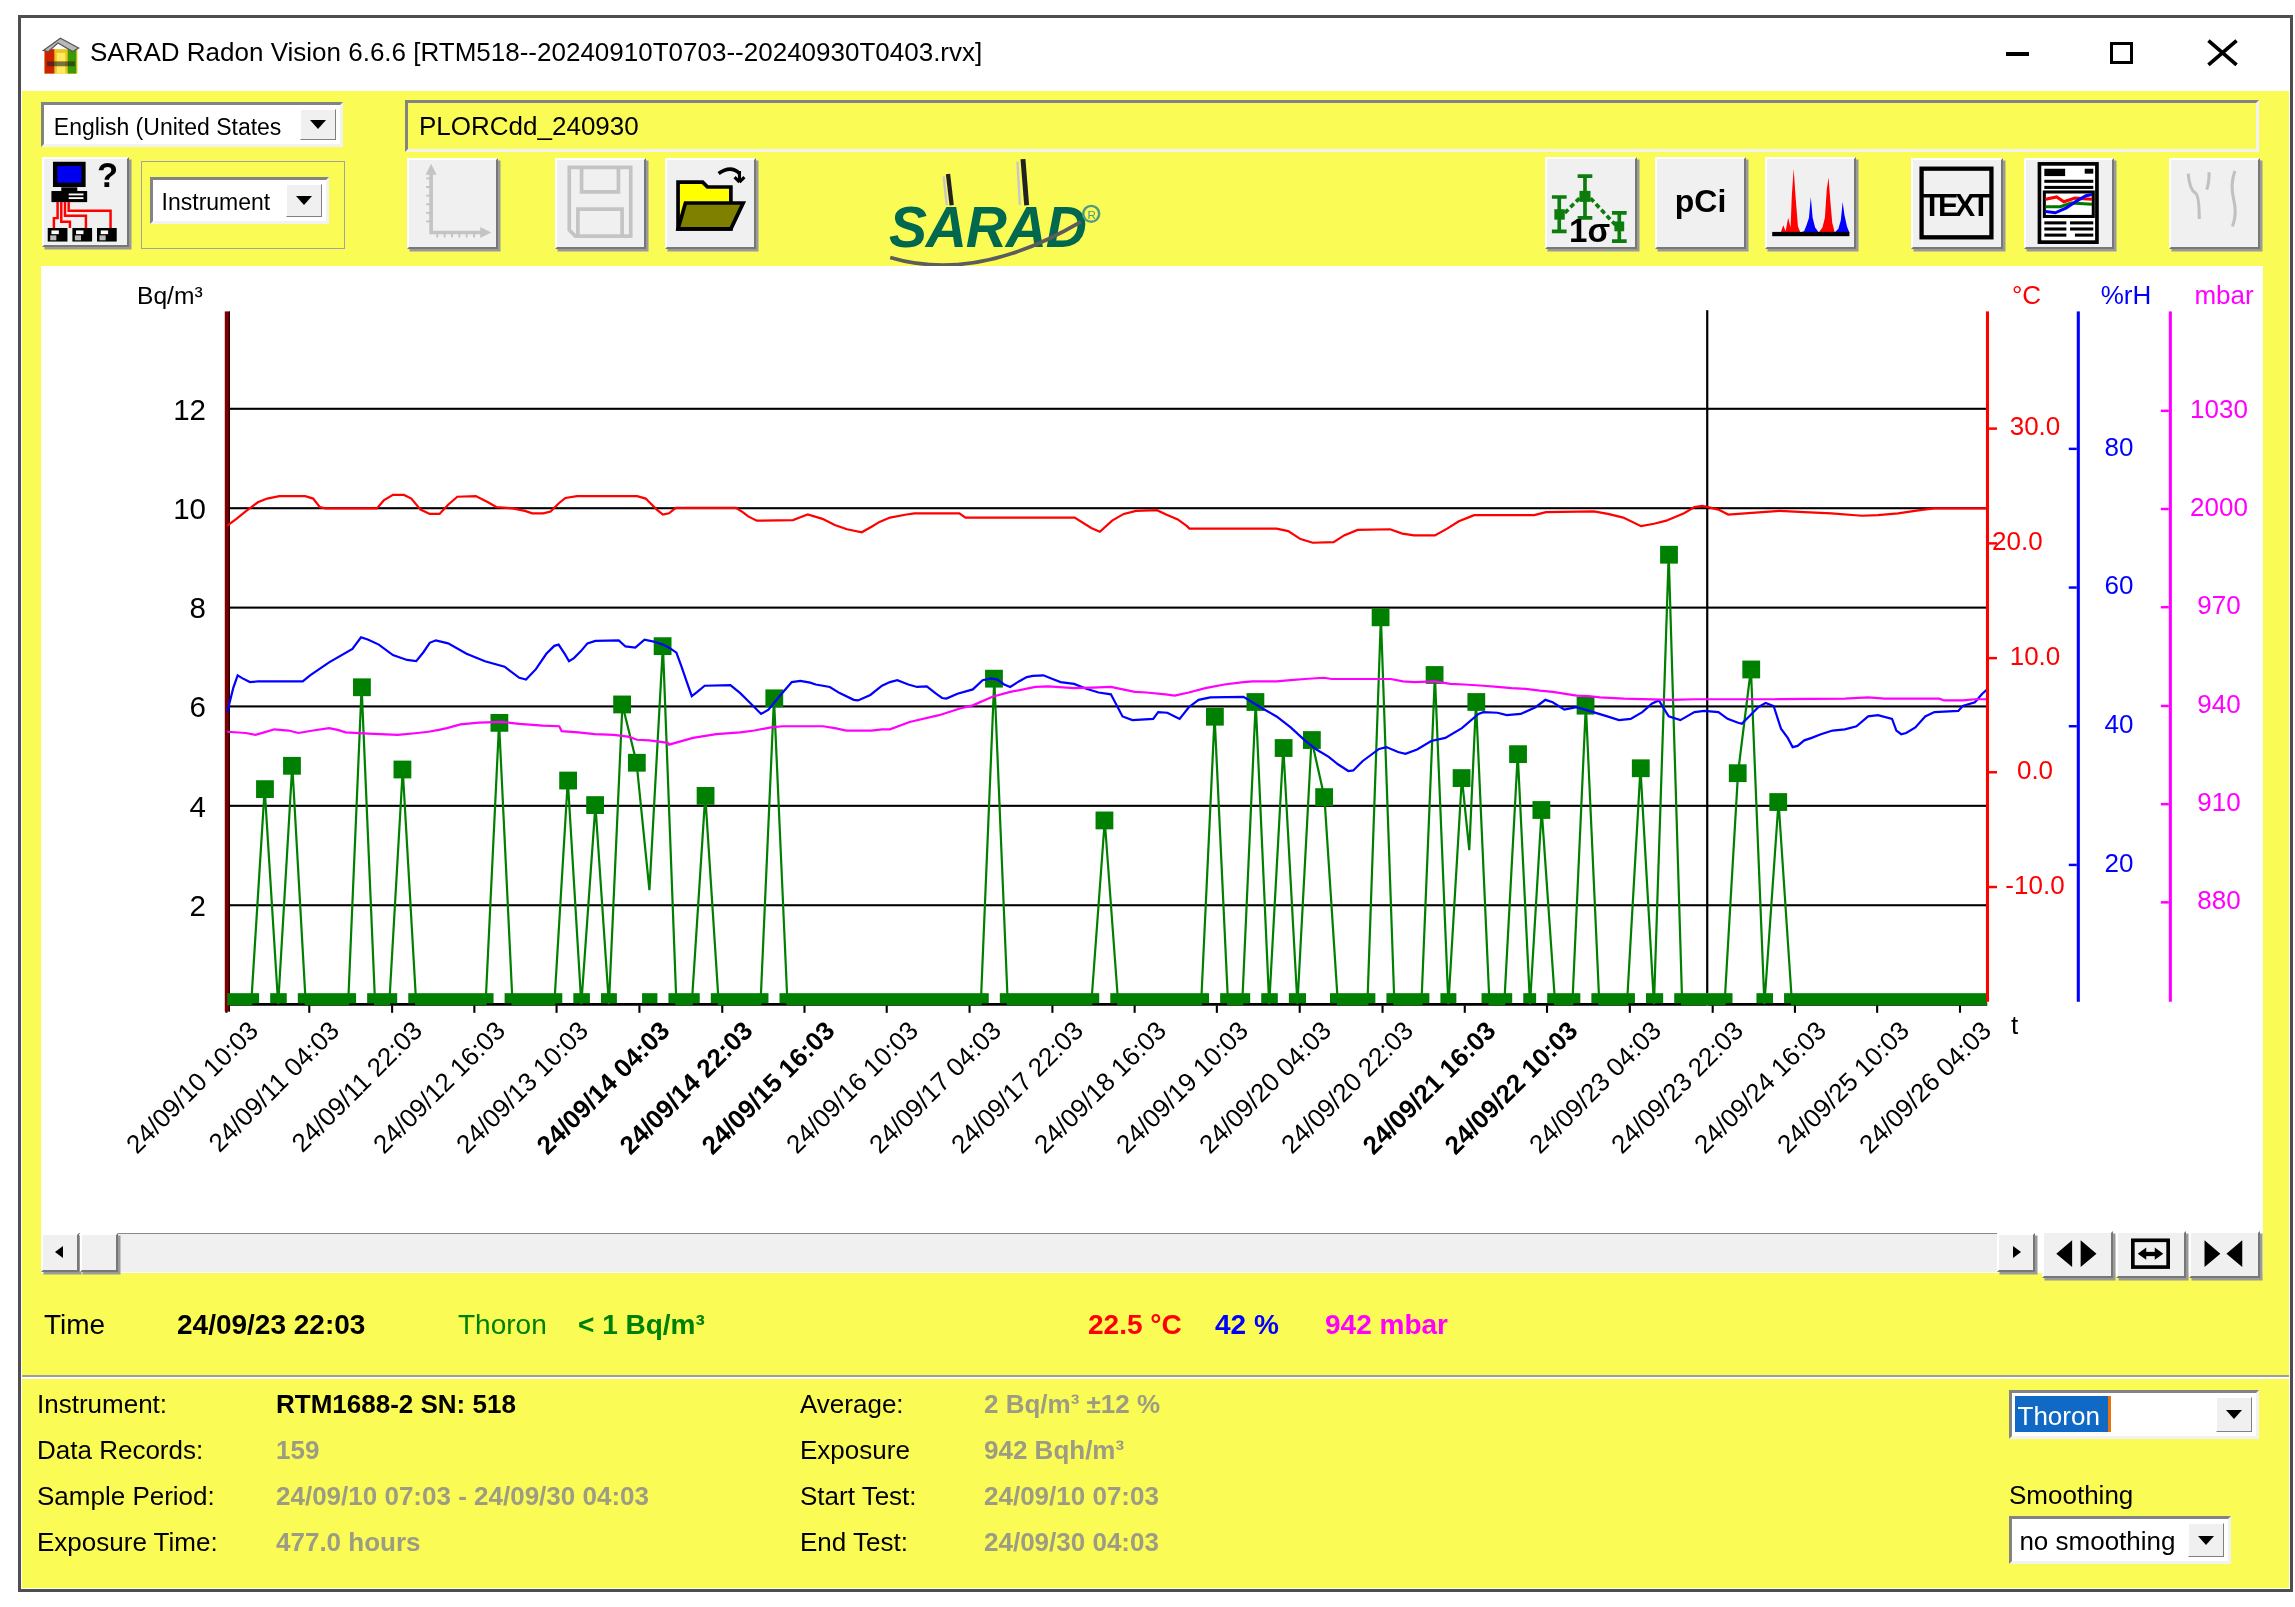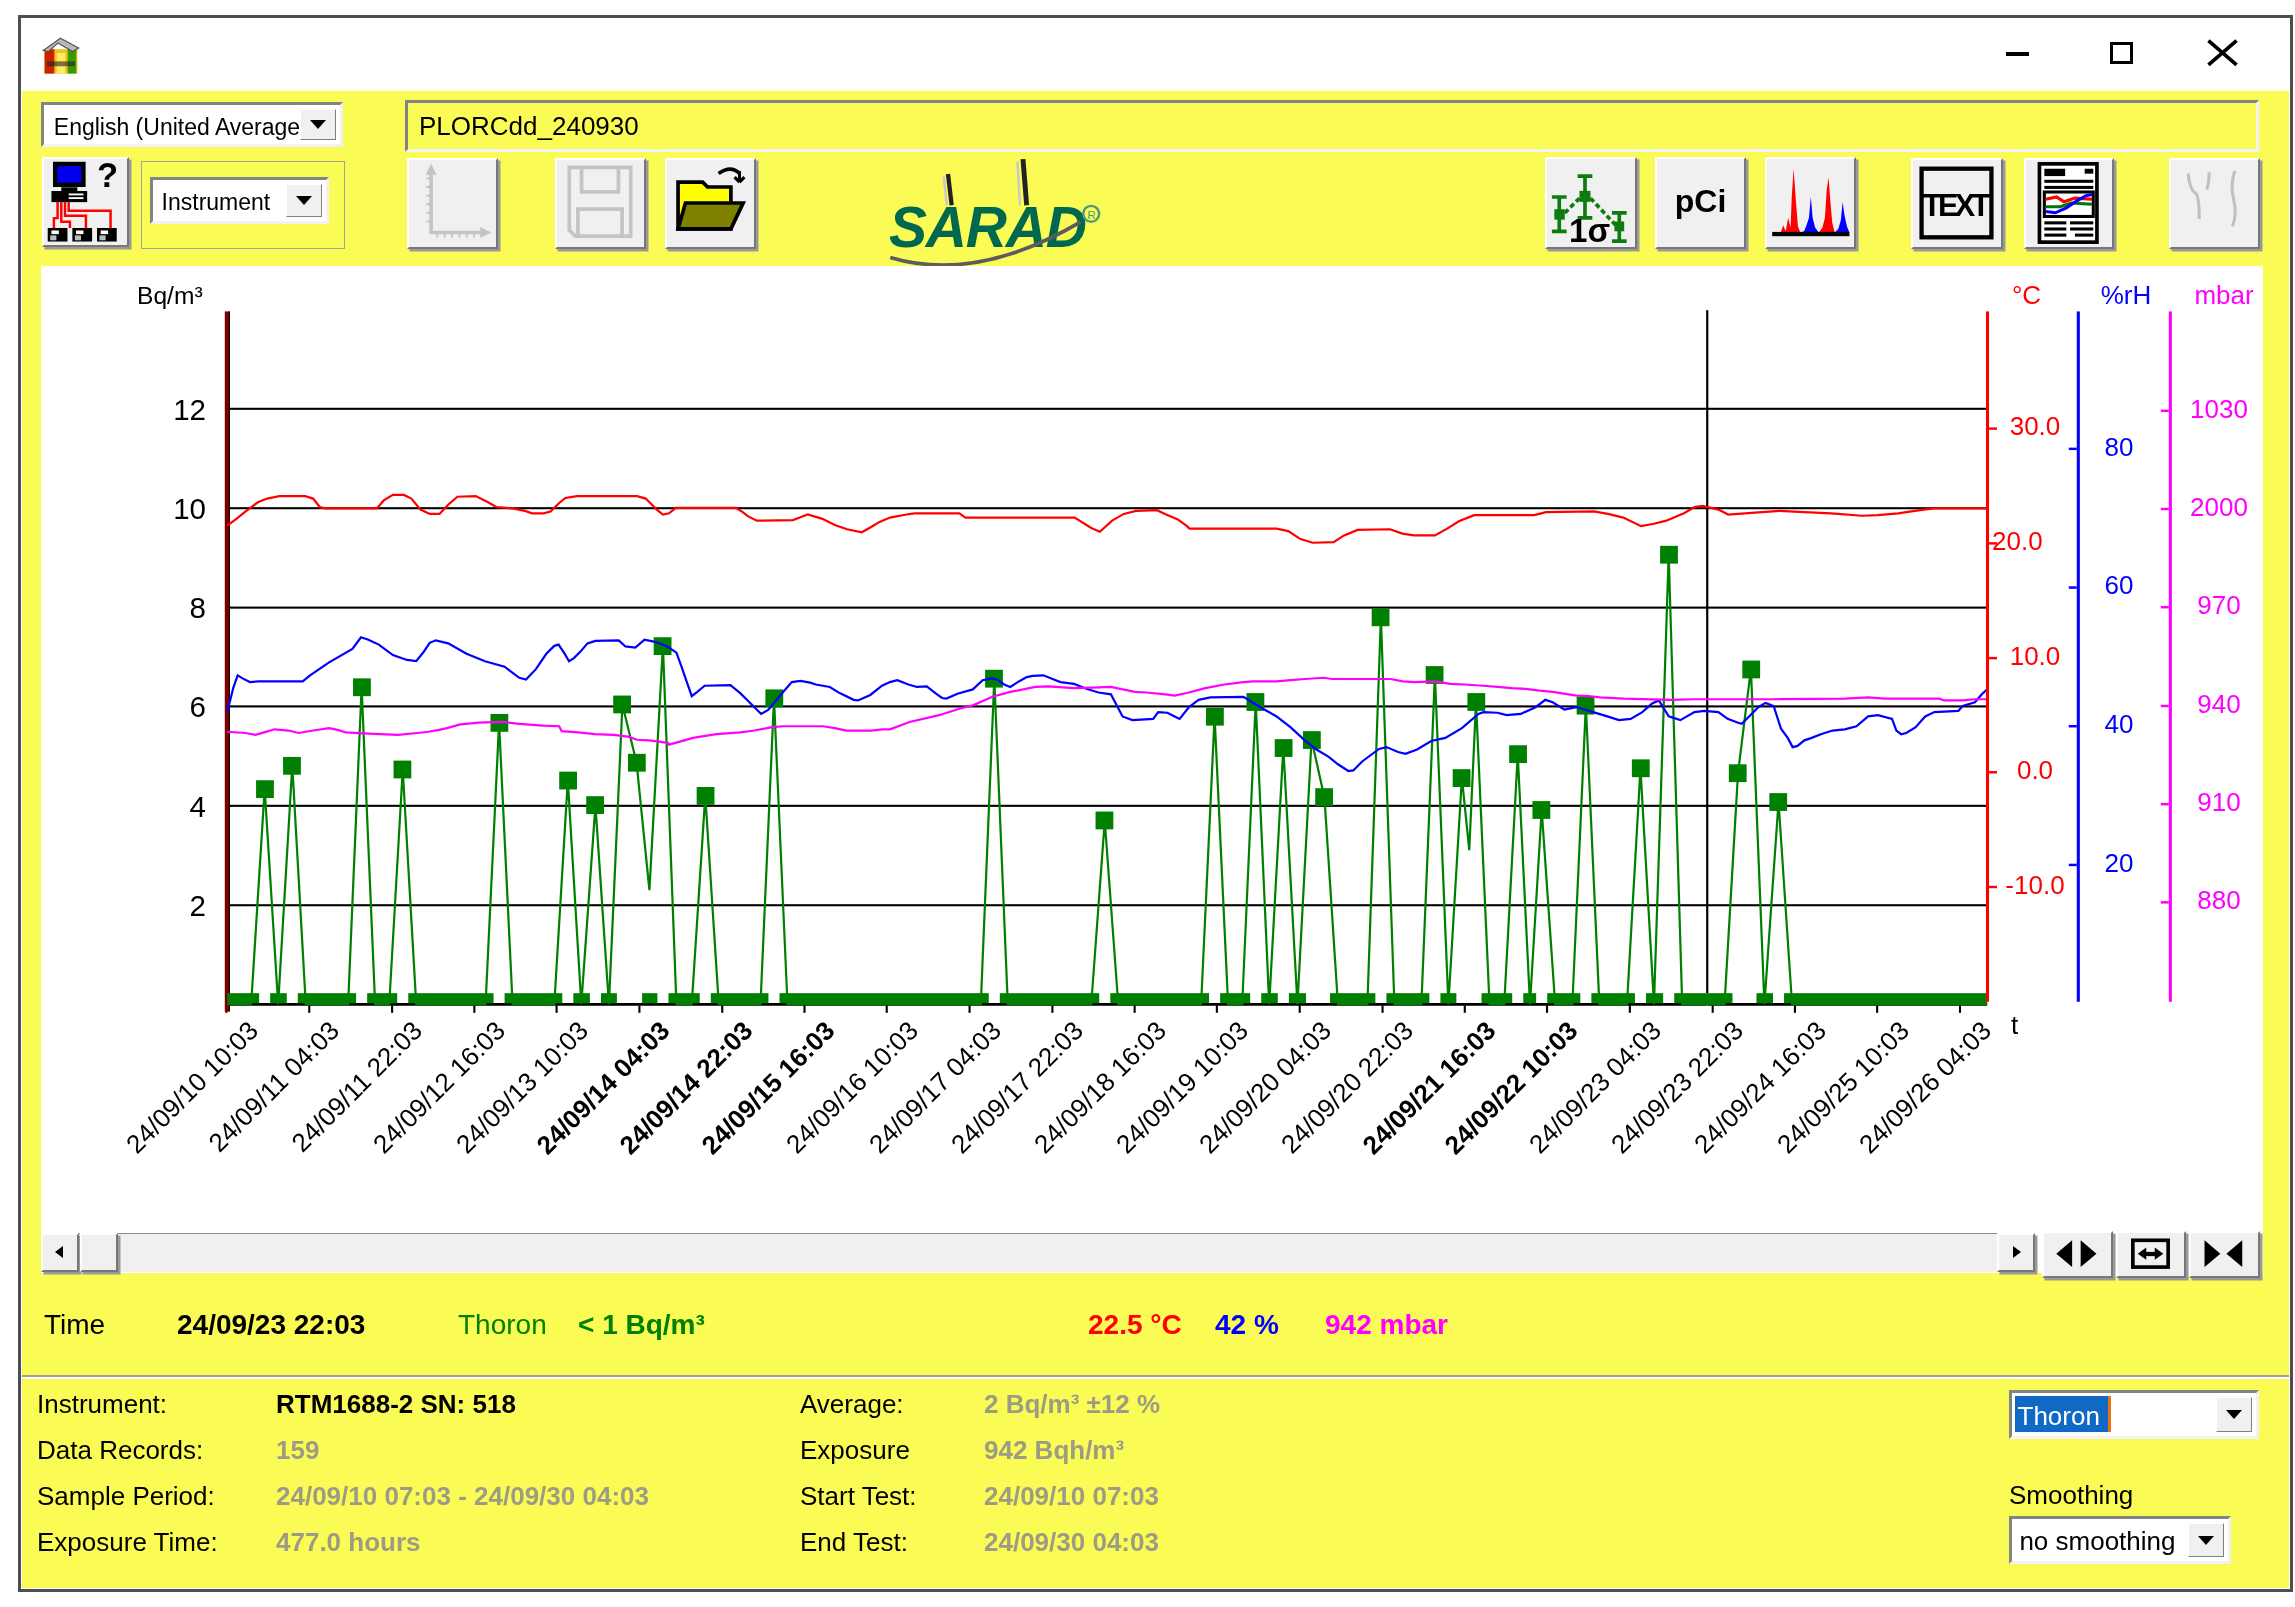--- a/index.html
+++ b/index.html
@@ -6,39 +6,40 @@
 .t {position:absolute;white-space:nowrap;color:#000;line-height:1.15}
 .raised {position:absolute;background:#f0f0f0;border-top:2.5px solid #fff;border-left:2.5px solid #fff;border-right:2.5px solid #777;border-bottom:2.5px solid #777;box-shadow:2.5px 2.5px 0 #9a9a9a}
 .sunken {position:absolute;background:#fff;border-top:3.1px solid #838383;border-left:3.1px solid #838383;border-right:3.1px solid #f2f2f2;border-bottom:3.1px solid #f2f2f2}
 .cbtn {position:absolute;right:4.3px;top:3.7px;bottom:3.7px;width:36px;background:#f0f0f0;border-top:1.8px solid #fff;border-left:1.8px solid #fff;border-right:1.8px solid #808080;border-bottom:1.8px solid #808080}
 .arr {position:absolute;left:50%;top:50%;margin-left:-8px;margin-top:-4.3px;width:0;height:0;border-left:8px solid transparent;border-right:8px solid transparent;border-top:9.2px solid #000}
 </style></head><body>
 <div id="page">
 
 <div style="position:absolute;left:18px;top:14.7px;width:2275px;height:1577px;border:3.7px solid #4e4e4e;background:#fff"></div>
 
+<div class="t" style="left:90px;top:38px;font-size:26px">SARAD Radon Vision 6.6.6 [RTM518--20240910T0703--20240930T0403.rvx]</div>
 <svg style="position:absolute;left:42px;top:37px" width="38" height="39" viewBox="0 0 62 64">
  <rect x="4" y="20" width="54" height="40" fill="#e8c520"></rect>
  <rect x="4" y="20" width="16" height="40" fill="#cc2200"></rect>
  <rect x="24" y="26" width="14" height="34" fill="#ffe95e"></rect>
  <rect x="42" y="20" width="14" height="40" fill="#3a9a00"></rect>
  <path d="M2 22 L30 2 L60 18 L50 24 L26 10 L10 24 Z" fill="#b9b9b9" stroke="#555" stroke-width="2"></path>
  <rect x="8" y="40" width="46" height="8" fill="#222" opacity="0.6"></rect>
 </svg>
 
 <div style="position:absolute;left:2006px;top:52px;width:23px;height:3.7px;background:#000"></div>
 <div style="position:absolute;left:2110px;top:42px;width:23px;height:22px;border:3.1px solid #000"></div>
 <svg style="position:absolute;left:2206px;top:38px" width="33" height="29.5" viewBox="0 0 54 48">
  <path d="M4 4 L50 44 M50 4 L4 44" stroke="#000" stroke-width="6"></path>
 </svg>
 
 <div style="position:absolute;left:21.5px;top:91px;width:2267px;height:1497px;background:#fbfb55"></div>
 
 <div class="sunken" style="left:41px;top:102px;width:302px;height:45px">
- <div class="t" style="left:9.8px;top:8.6px;font-size:23px">English (United Average</div>
+ <div class="t" style="left:9.8px;top:8.6px;font-size:23px">English (United States</div>
  <div class="cbtn">
         <div class="arr"></div>
       </div>
 </div>
 
 <div class="sunken" style="left:405px;top:100px;width:1854px;height:52px;background:#fbfb55">
  <div class="t" style="left:11px;top:8.6px;font-size:26px">PLORCdd_240930</div>
 </div>
 
 <div class="raised" style="left:42px;top:157px;width:87px;height:90px">

